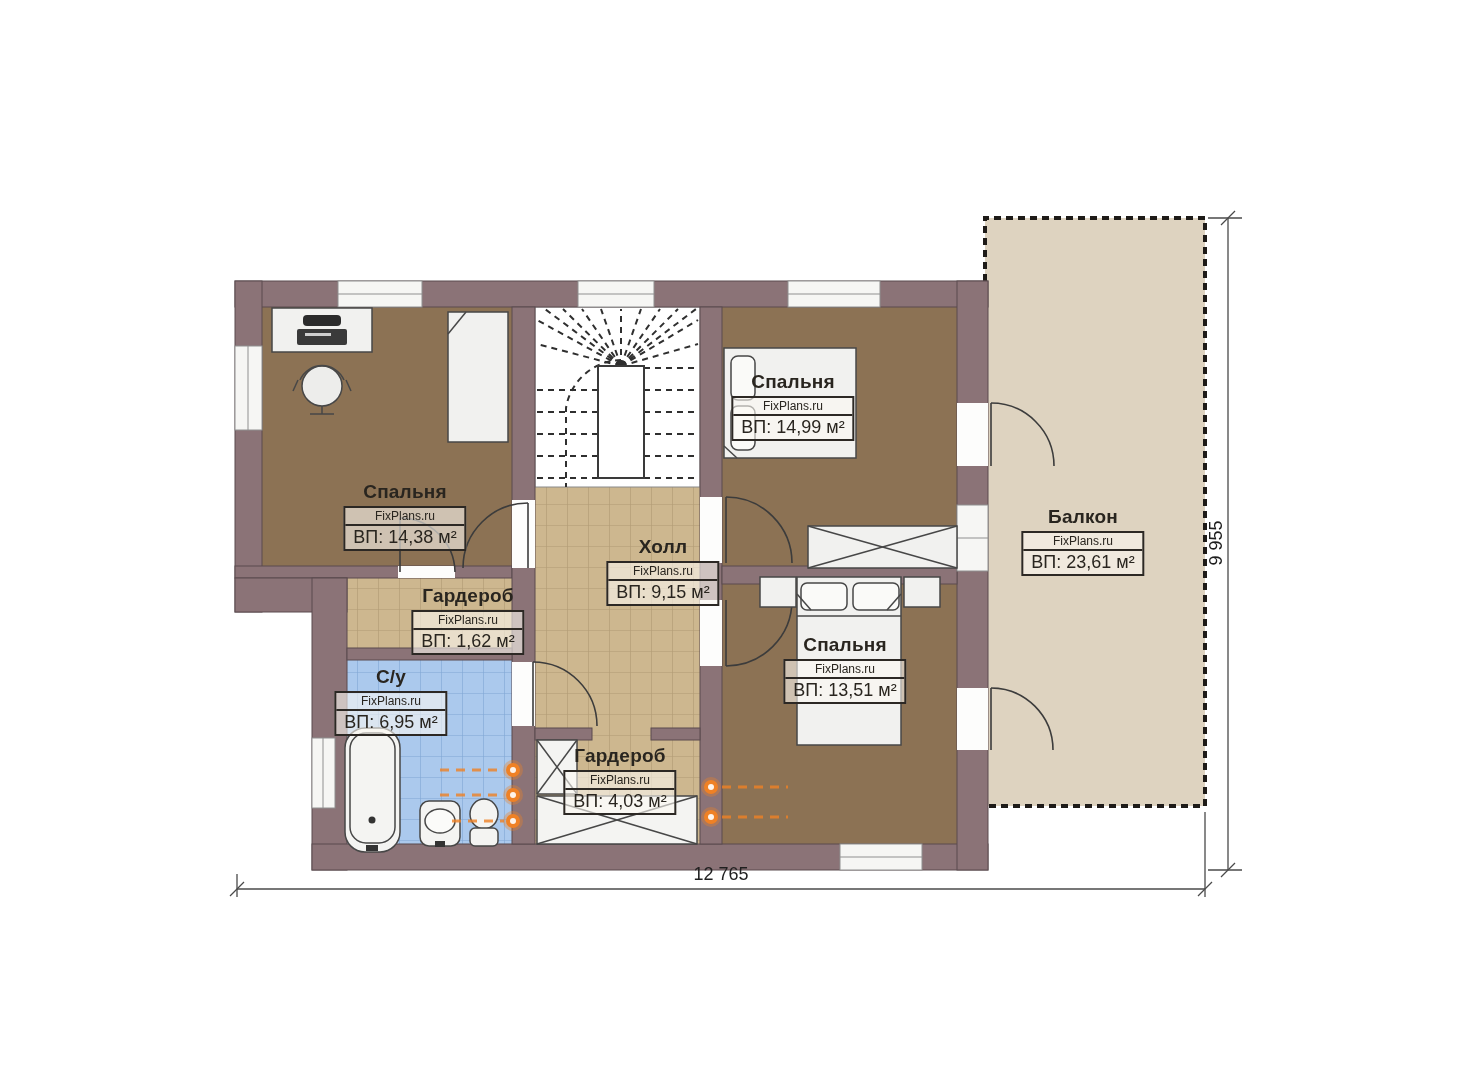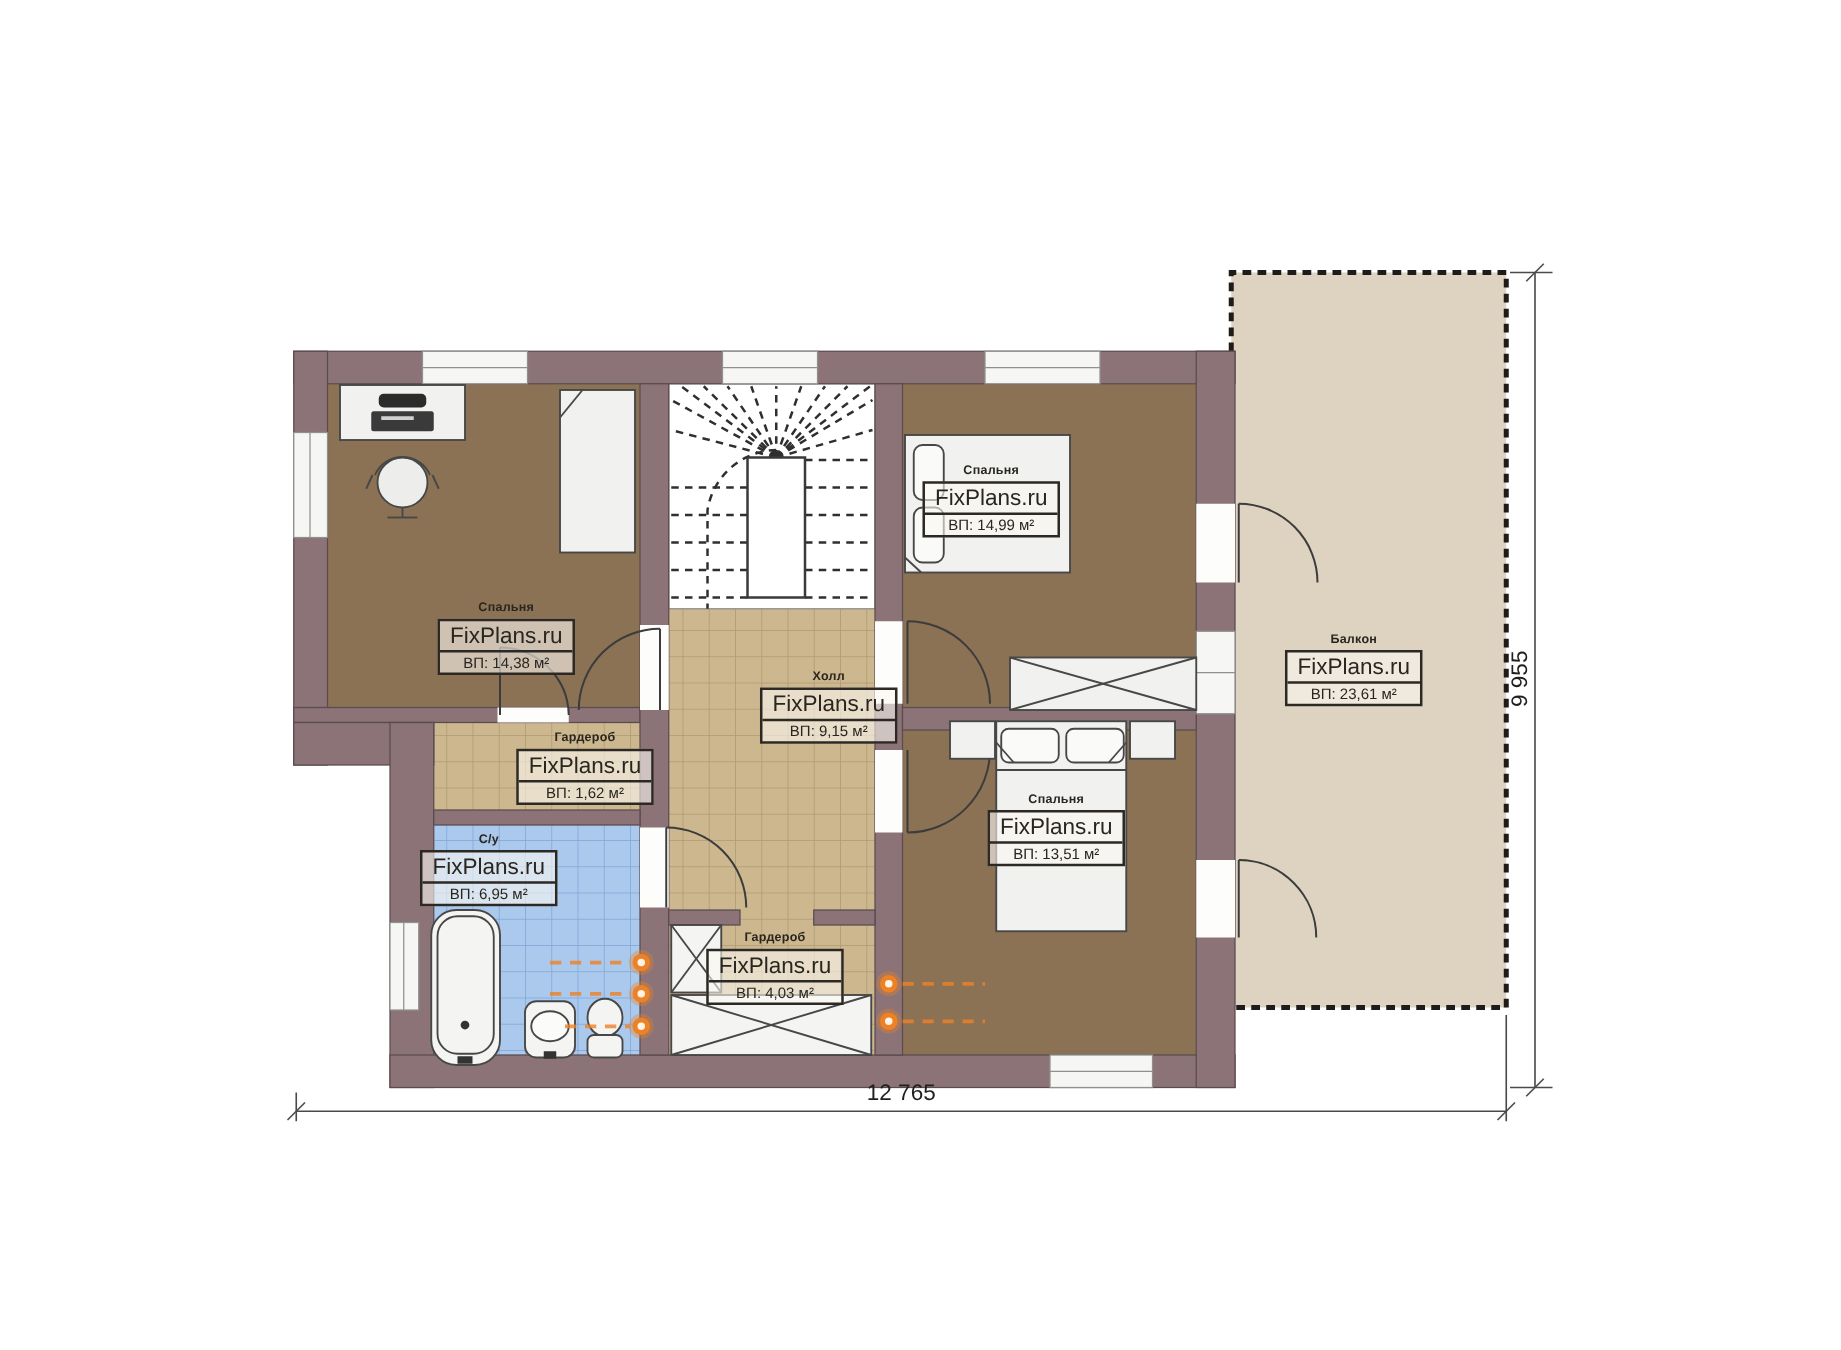--- a/index.html
+++ b/index.html
@@ -1,23 +1,23 @@
 <!DOCTYPE html>
 <html><head>
 <meta charset="utf-8">
 <style>
   html,body{margin:0;padding:0;background:#ffffff;}
   #stage{position:relative;width:1473px;height:1080px;background:#ffffff;
          font-family:"Liberation Sans",sans-serif;overflow:hidden;}
   #plan-svg{position:absolute;left:0;top:0;}
   .room-label{position:absolute;transform:translateX(-50%);text-align:center;color:#29251f;z-index:5;}
-  .rl-title{font-weight:bold;font-size:10px;margin-bottom:3px;white-space:nowrap;letter-spacing:.2px;}
+  .rl-title{font-weight:bold;font-size:19px;margin-bottom:3px;white-space:nowrap;letter-spacing:.2px;}
   .rl-box{display:inline-block;border:2px solid #2c2824;background:rgba(252,249,242,0.60);}
-  .rl-brand{font-size:18px;padding:1px 8px;border-bottom:2px solid #2c2824;white-space:nowrap;}
-  .rl-area{font-size:12px;padding:1px 8px;white-space:nowrap;}
+  .rl-brand{font-size:12px;padding:1px 8px;border-bottom:2px solid #2c2824;white-space:nowrap;}
+  .rl-area{font-size:18px;padding:1px 8px;white-space:nowrap;}
   .dim{position:absolute;font-size:18px;color:#1f1f1f;z-index:4;white-space:nowrap;}
   #dim-bottom{left:721px;top:864px;transform:translateX(-50%);}
   #dim-right{left:1216px;top:543px;transform:translate(-50%,-50%) rotate(-90deg);}
 </style>
 </head>
 <body>
 
 <div id="stage">
 
 <svg id="plan-svg" width="1473" height="1080" viewBox="0 0 1473 1080">

